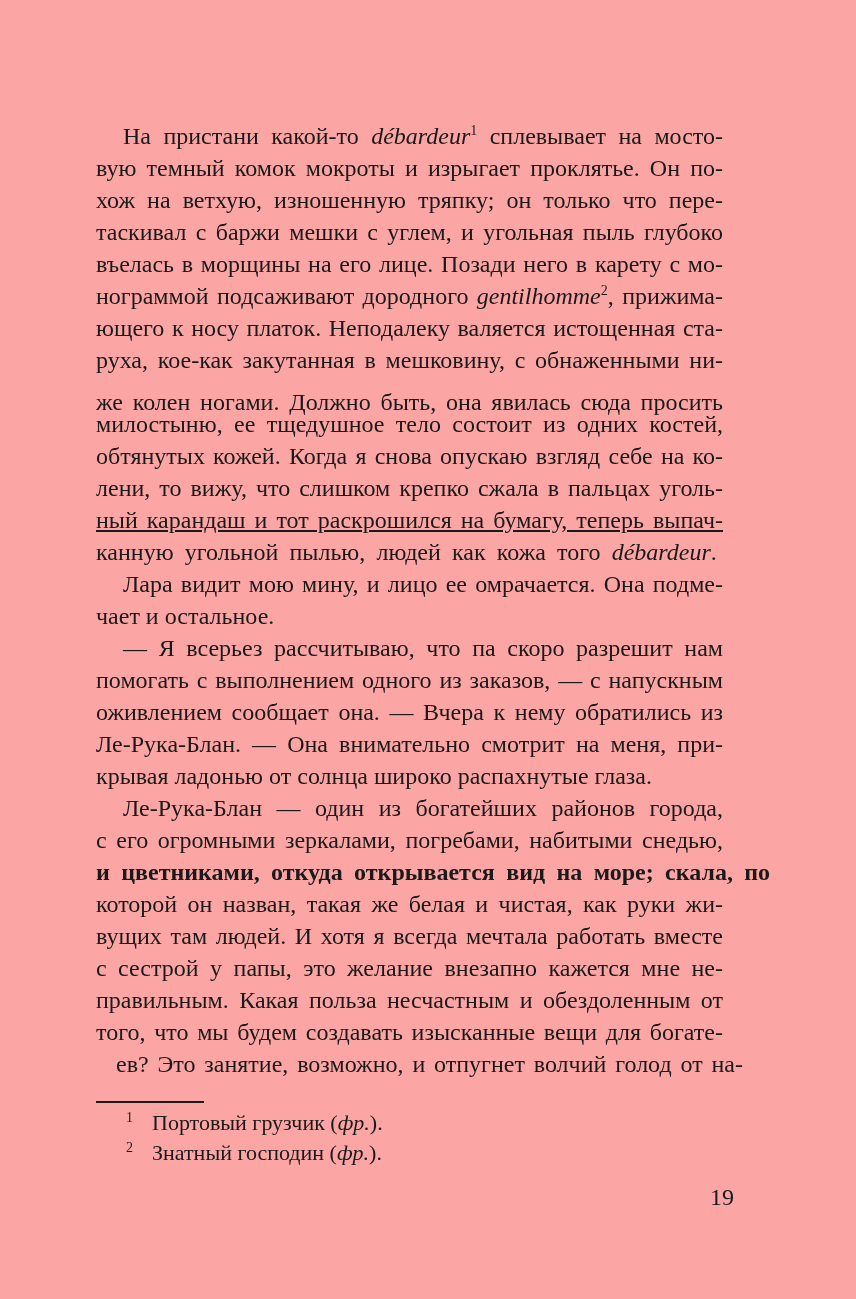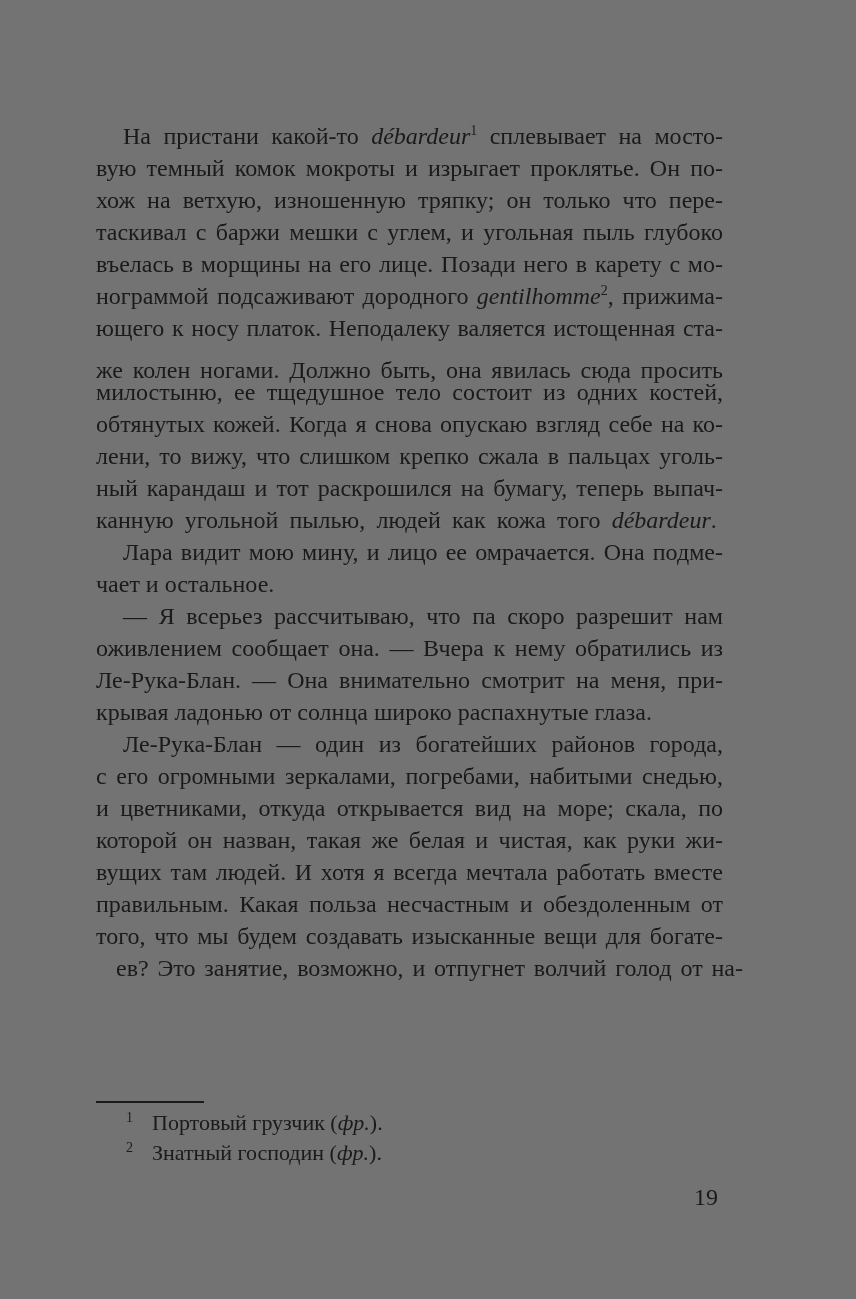--- a/index.html
+++ b/index.html
@@ -8,21 +8,21 @@
   body {
     width: 856px; height: 1299px;
     background: #fefefe;
     overflow: hidden;
     font-family: "Liberation Serif", "DejaVu Serif", serif;
     color: #1a1a1a;
     position: relative;
   }
   .page {
     position: absolute; inset: 0;
-    background: #737373;
+    background: #fca5a5;
   }
   .body-text {
     position: absolute;
     left: 96px; top: 120px;
     width: 627px;
     font-size: 24px;
   }
   .line {
     height: 32px;
     line-height: 32px;
@@ -57,55 +57,58 @@
     white-space: nowrap;
   }
   .fn-marker {
     position: absolute;
     left: 30px; top: 2px;
     font-size: 14px;
     line-height: normal;
   }
   .page-number {
     position: absolute;
-    top: 1182px; right: 138px;
+    top: 1182px; right: 122px;
     font-size: 24px;
     line-height: 30px;
   }
 </style>
 </head>
 <body>
 
 <div class="page">
 
   <div class="body-text" id="body-text">
       <div class="line indent"><span class="line-inner" style="word-spacing: 6.43px;"><span>На пристани какой-то </span><span class="it">débardeur</span><span class="sup">1</span><span> сплевывает на мосто-</span></span></div>
       <div class="line"><span class="line-inner" style="word-spacing: 4.11px;"><span>вую темный комок мокроты и изрыгает проклятье. Он по-</span></span></div>
       <div class="line"><span class="line-inner" style="word-spacing: 6.05px;"><span>хож на ветхую, изношенную тряпку; он только что пере-</span></span></div>
       <div class="line"><span class="line-inner" style="word-spacing: 3.29px;"><span>таскивал с баржи мешки с углем, и угольная пыль глубоко</span></span></div>
       <div class="line"><span class="line-inner" style="word-spacing: 1.75px;"><span>въелась в морщины на его лице. Позади него в карету с мо-</span></span></div>
       <div class="line"><span class="line-inner" style="word-spacing: 2.42px;"><span>нограммой подсаживают дородного </span><span class="it">gentilhomme</span><span class="sup">2</span><span>, прижима-</span></span></div>
       <div class="line"><span class="line-inner" style="word-spacing: 1.59px;"><span>ющего к носу платок. Неподалеку валяется истощенная ста-</span></span></div>
+      <div class="line"><span class="line-inner" style="word-spacing: 3.74px;"><span>руха, кое-как закутанная в мешковину, с обнаженными ни-</span></span></div>
       <div class="line"><span class="line-inner" style="word-spacing: 3.79px; margin-top: 10px;"><span>же колен ногами. Должно быть, она явилась сюда просить</span></span></div>
       <div class="line"><span class="line-inner" style="word-spacing: 5.36px;"><span>милостыню, ее тщедушное тело состоит из одних костей,</span></span></div>
       <div class="line"><span class="line-inner" style="word-spacing: 2.21px;"><span>обтянутых кожей. Когда я снова опускаю взгляд себе на ко-</span></span></div>
       <div class="line"><span class="line-inner" style="word-spacing: 3.02px;"><span>лени, то вижу, что слишком крепко сжала в пальцах уголь-</span></span></div>
-      <div class="line"><span class="line-inner" style="word-spacing: 3px;"><span>ный карандаш и тот раскрошился на бумагу, теперь выпач-</span></span></div>
+      <div class="line"><span class="line-inner" style="word-spacing: 3px; text-decoration: underline;"><span>ный карандаш и тот раскрошился на бумагу, теперь выпач-</span></span></div>
       <div class="line"><span class="line-inner" style="word-spacing: 5.18px;"><span>канную угольной пылью, людей как кожа того </span><span class="it">débardeur</span><span>.</span></span></div>
       <div class="line indent"><span class="line-inner" style="word-spacing: 2.22px;"><span>Лара видит мою мину, и лицо ее омрачается. Она подме-</span></span></div>
       <div class="line last"><span class="line-inner"><span>чает и остальное.</span></span></div>
       <div class="line indent"><span class="line-inner" style="word-spacing: 5.64px;"><span>— Я всерьез рассчитываю, что па скоро разрешит нам</span></span></div>
+      <div class="line"><span class="line-inner" style="word-spacing: 1.83px;"><span>помогать с выполнением одного из заказов, — с напускным</span></span></div>
       <div class="line"><span class="line-inner" style="word-spacing: 3.62px;"><span>оживлением сообщает она. — Вчера к нему обратились из</span></span></div>
       <div class="line"><span class="line-inner" style="word-spacing: 5.1px;"><span>Ле-Рука-Блан. — Она внимательно смотрит на меня, при-</span></span></div>
       <div class="line last"><span class="line-inner"><span>крывая ладонью от солнца широко распахнутые глаза.</span></span></div>
       <div class="line indent"><span class="line-inner" style="word-spacing: 8.5px; text-align: center;"><span>Ле-Рука-Блан — один из богатейших районов города,</span></span></div>
       <div class="line"><span class="line-inner" style="word-spacing: 3.59px;"><span>с его огромными зеркалами, погребами, набитыми снедью,</span></span></div>
-      <div class="line"><span class="line-inner" style="word-spacing: 5.38px;"><span>и цветниками, откуда открывается вид на море; скала, по</span></span></div>
+      <div class="line"><span class="line-inner" style="word-spacing: 5.38px; font-weight: bold;"><span>и цветниками, откуда открывается вид на море; скала, по</span></span></div>
       <div class="line"><span class="line-inner" style="word-spacing: 4.39px;"><span>которой он назван, такая же белая и чистая, как руки жи-</span></span></div>
       <div class="line"><span class="line-inner" style="word-spacing: 2.66px;"><span>вущих там людей. И хотя я всегда мечтала работать вместе</span></span></div>
+      <div class="line"><span class="line-inner" style="word-spacing: 5.47px;"><span>с сестрой у папы, это желание внезапно кажется мне не-</span></span></div>
       <div class="line"><span class="line-inner" style="word-spacing: 4.44px;"><span>правильным. Какая польза несчастным и обездоленным от</span></span></div>
       <div class="line"><span class="line-inner" style="word-spacing: 2.75px;"><span>того, что мы будем создавать изысканные вещи для богате-</span></span></div>
       <div class="line"><span class="line-inner" style="word-spacing: 2.85px; margin-left: 20px;"><span>ев? Это занятие, возможно, и отпугнет волчий голод от на-</span></span></div>
     </div>
 
   <div class="fn-sep"></div>
 
   <div class="footnotes" id="footnotes">
       <div class="footnote"><span class="fn-marker">1</span><span>Портовый грузчик (</span><span class="it">фр.</span><span>).</span></div>
       <div class="footnote"><span class="fn-marker">2</span><span>Знатный господин (</span><span class="it">фр.</span><span>).</span></div>

